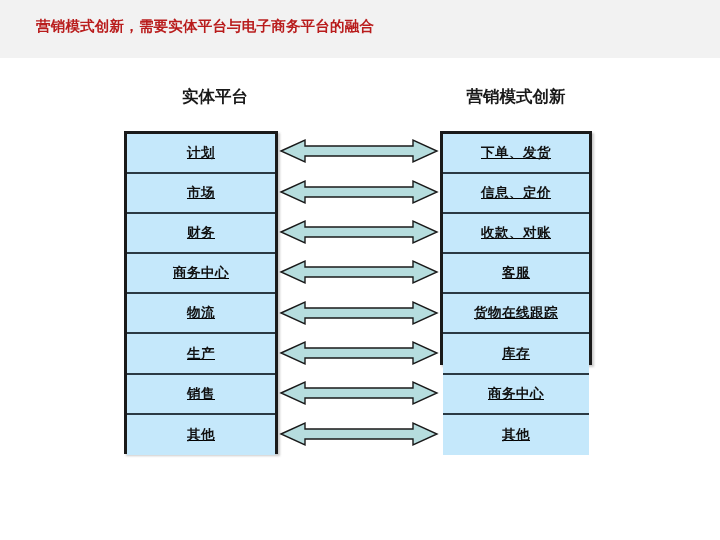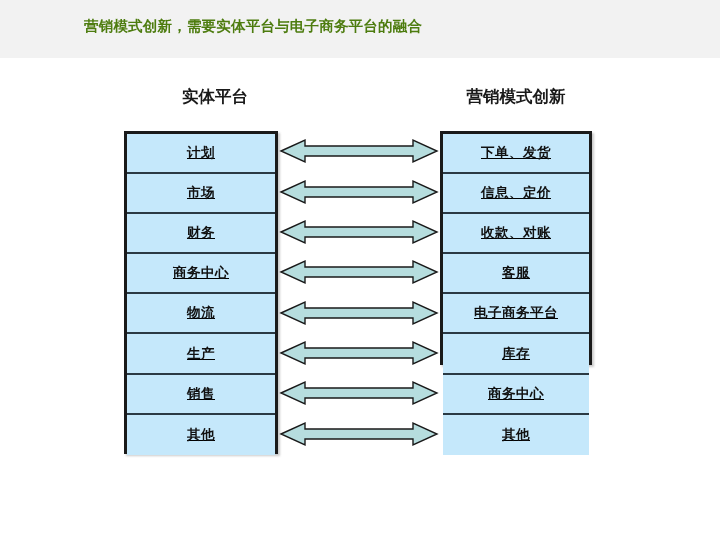--- a/index.html
+++ b/index.html
@@ -23,24 +23,23 @@
     width: 720px;
     height: 58px;
     background: #f2f2f2;
   }
   #slide-title {
     position: absolute;
     left: 36px;
     top: 17px;
     font-size: 14.5px;
     font-weight: bold;
-    color: #4d7c0f;
+    color: #b91c1c;
     letter-spacing: 0.2px;
     white-space: nowrap;
-    margin-left: 48px;
   }
 
   
   .col-heading {
     position: absolute;
     top: 86px;
     font-size: 16.5px;
     font-weight: bold;
     color: #1a1a1a;
     text-align: center;
@@ -154,17 +153,17 @@
       <polygon points="2,13 26,2 26,8 134,8 134,2 158,13 134,24 134,18 26,18 26,24" fill="#b6ddde" stroke="#1a1a1a" stroke-width="1.4" stroke-linejoin="miter"></polygon>
     </svg>
   </div>
 </div>
 
 <div class="table-wrap" id="table-right">
   <div class="cell">下单、发货</div>
   <div class="cell">信息、定价</div>
   <div class="cell">收款、对账</div>
   <div class="cell">客服</div>
-  <div class="cell">电子商务平台</div>
+  <div class="cell">货物在线跟踪</div>
   <div class="cell">库存</div>
   <div class="cell">商务中心</div>
   <div class="cell">其他</div>
 </div>
 
 </body></html>

